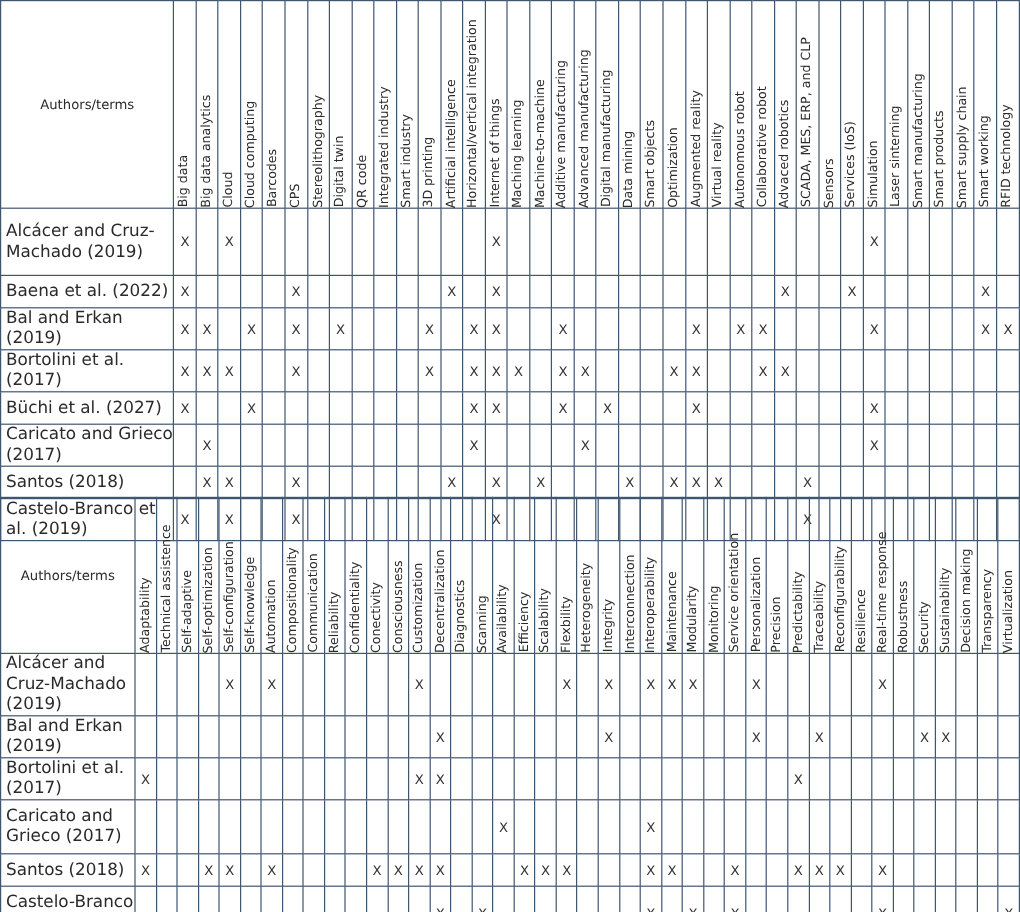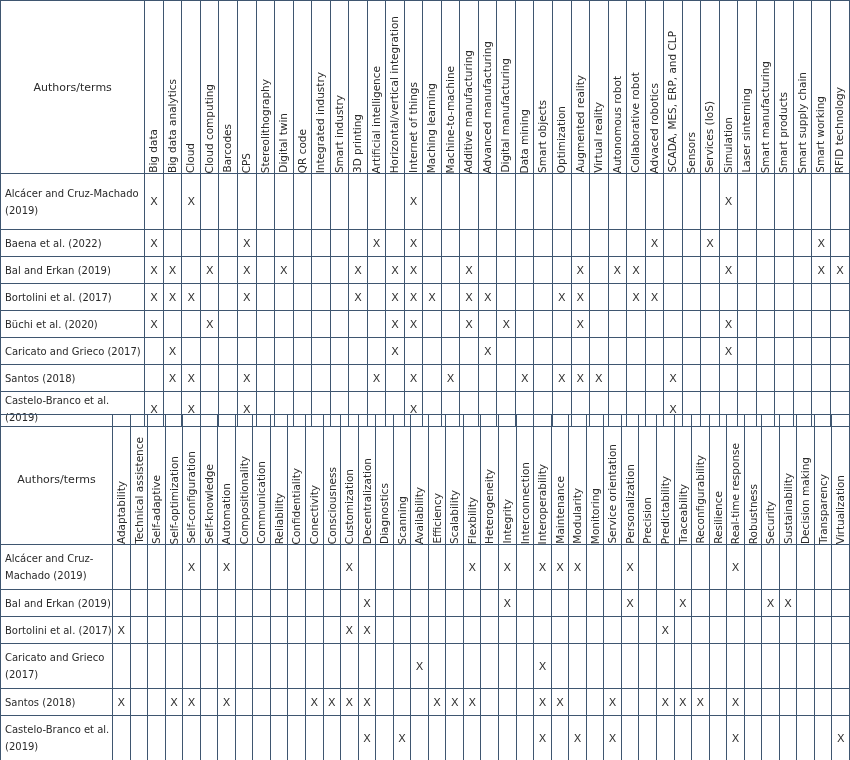--- a/index.html
+++ b/index.html
@@ -5,21 +5,21 @@
   html, body { margin: 0; padding: 0; background: #ffffff; }
   body { width: 850px; height: 760px; overflow: hidden; font-family: "DejaVu Sans", sans-serif; color: #2a2a2a; }
   table { border-collapse: collapse; table-layout: fixed; position: absolute; left: 0; }
   td, th { border: 1px solid #3f5670; padding: 0; font-weight: normal; }
   th.term { border-left-color: #9fb0c3; }
   th.term:nth-child(odd) { border-left-color: #3f5670; }
   td.cell:nth-child(even) { border-left-color: #9fb0c3; }
   .authors-head { font-size: 11px; text-align: center; vertical-align: middle; }
   .vert { writing-mode: vertical-rl; transform: rotate(180deg); font-size: 10.5px; white-space: nowrap; text-align: left; padding: 0 0 3px 0; line-height: 17px; }
   th.term { vertical-align: bottom; }
-  td.author { font-size: 10px; padding: 0 0 0 4px; line-height: 17px; }
+  td.author { font-size: 14px; padding: 0 0 0 4px; line-height: 17px; }
   td.cell { text-align: center; font-size: 11px; color: #333; }
   #t1 { top: 0; width: 850px; }
   #t2 { top: 414px; width: 850px; }
   #t1 tr.hdr { height: 173px; }
   #t2 tr.hdr { height: 130px; }
 </style>
 </head>
 <body>
 
 <table id="t1">
@@ -340,21 +340,21 @@
         <td class="cell"></td>
         <td class="cell"></td>
         <td class="cell"></td>
         <td class="cell"></td>
         <td class="cell"></td>
         <td class="cell"></td>
         <td class="cell"></td>
         <td class="cell"></td>
       </tr>
       <tr style="height: 27px;">
-        <td class="author">Büchi et al. (2020)</td>
+        <td class="author">Büchi et al. (2027)</td>
         <td class="cell">X</td>
         <td class="cell"></td>
         <td class="cell"></td>
         <td class="cell">X</td>
         <td class="cell"></td>
         <td class="cell"></td>
         <td class="cell"></td>
         <td class="cell"></td>
         <td class="cell"></td>
         <td class="cell"></td>

